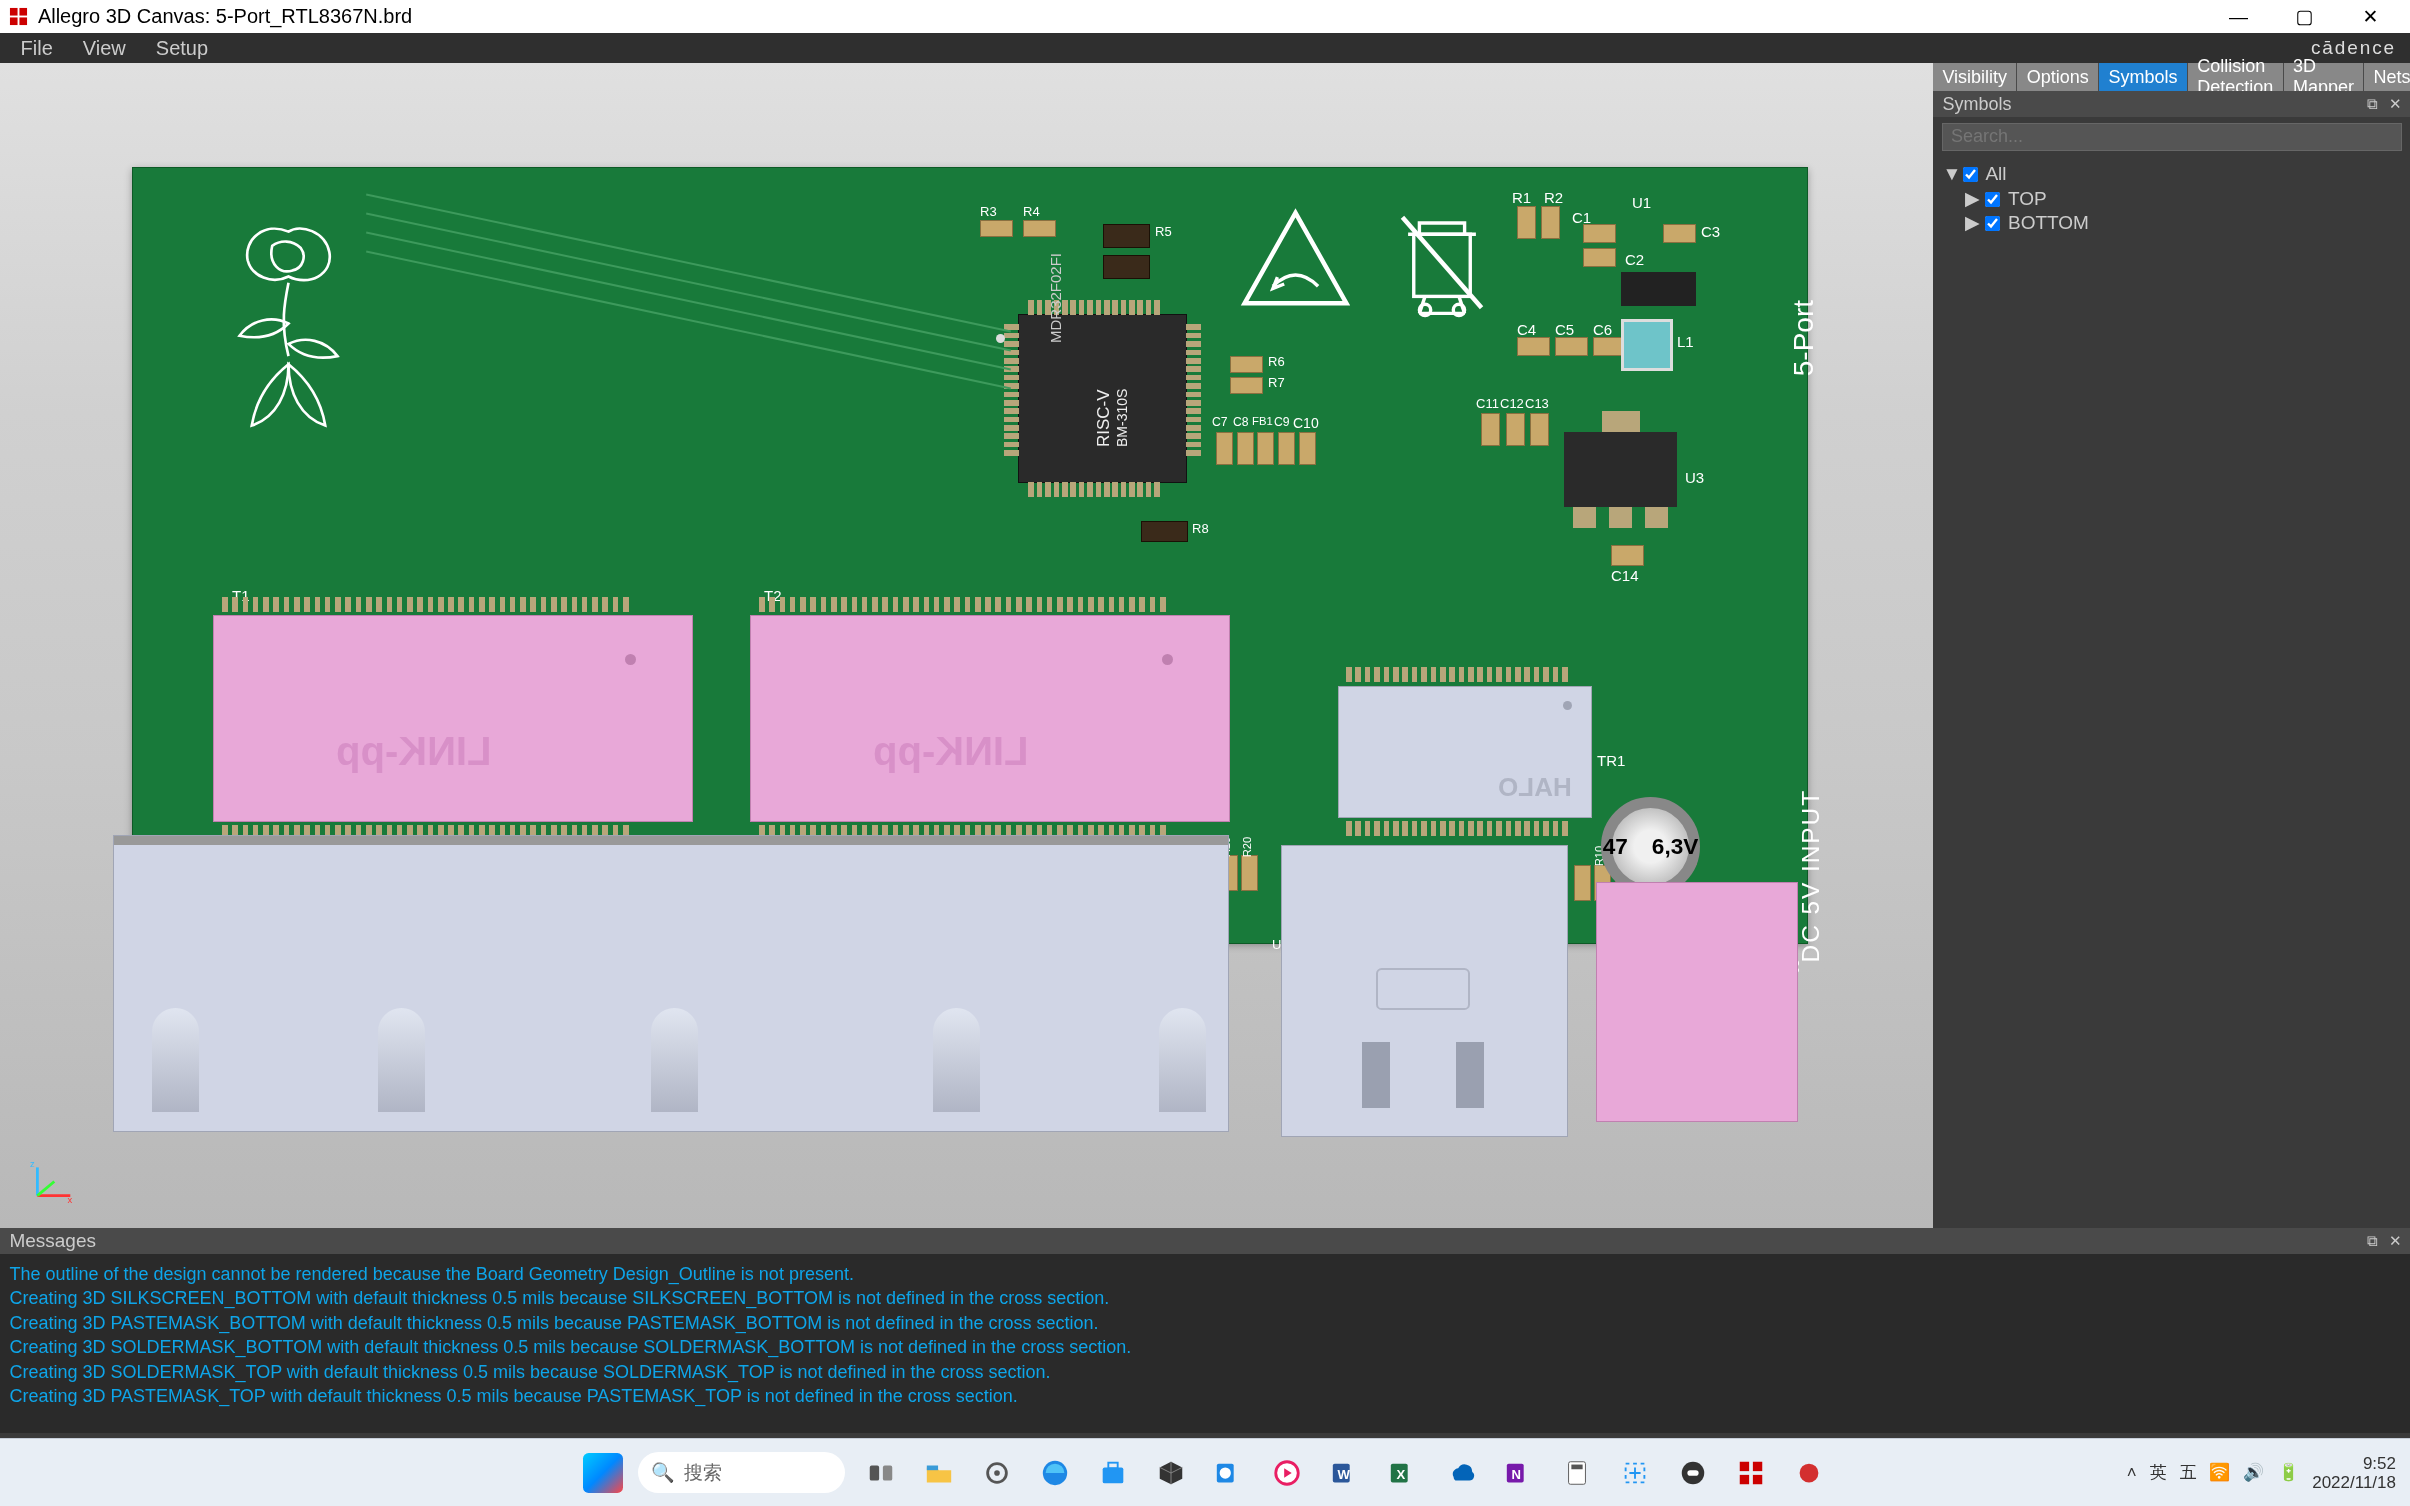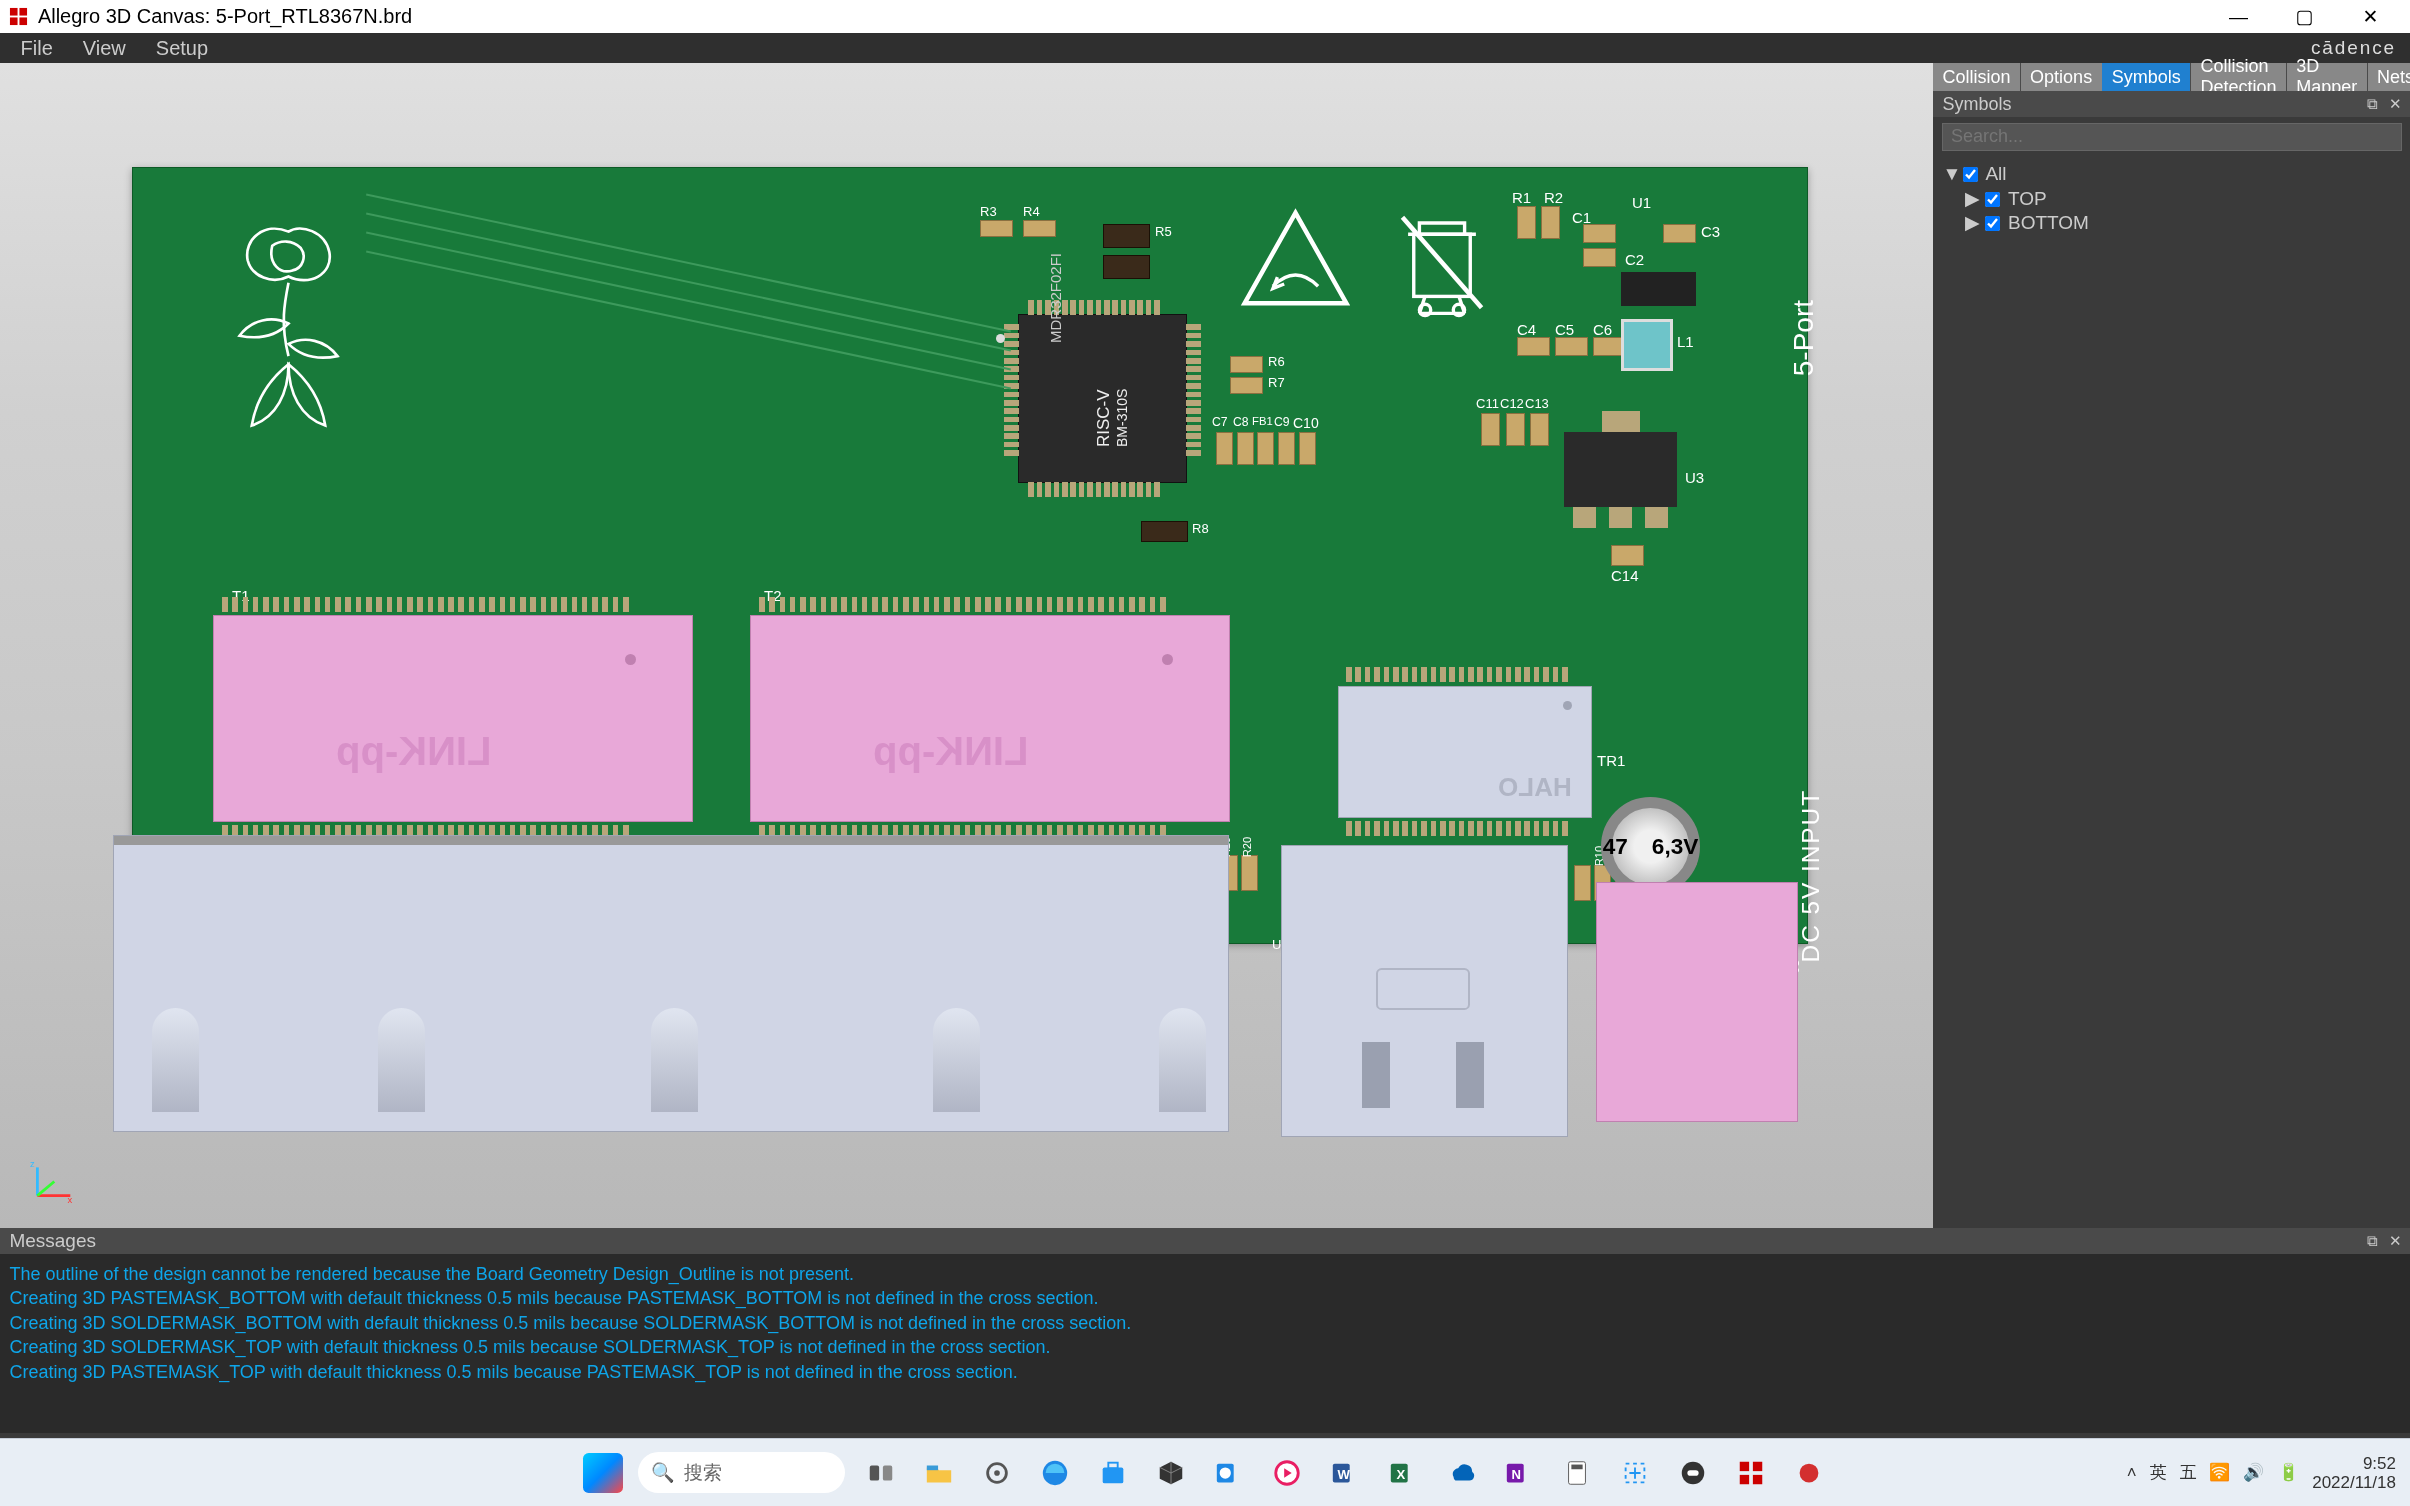--- a/index.html
+++ b/index.html
@@ -580,21 +580,21 @@
       <line x1="10" y1="40" x2="10" y2="10" stroke="#3bf" stroke-width="3"></line>
       <line x1="10" y1="40" x2="45" y2="40" stroke="#f33" stroke-width="3"></line>
       <line x1="10" y1="40" x2="28" y2="25" stroke="#3f3" stroke-width="3"></line>
       <text x="2" y="10" fill="#3bf" font-size="10">z</text>
       <text x="42" y="48" fill="#f33" font-size="10">x</text>
     </svg>
   </div>
 
   <div class="right-panel">
     <div class="tab-strip">
-      <div class="tab">Collision</div>
+      <div class="tab">Visibility</div>
       <div class="tab">Options</div>
       <div class="tab active">Symbols</div>
       <div class="tab">Collision Detection</div>
       <div class="tab">3D Mapper</div>
       <div class="tab">Nets</div>
     </div>
     <div class="panel-header">
       <span>Symbols</span>
       <div class="pbtns">
         <span>⧉</span>
@@ -626,20 +626,21 @@
 
 <div class="messages-header">
   <span>Messages</span>
   <div class="pbtns">
     <span>⧉</span>
     <span>✕</span>
   </div>
 </div>
 <div class="messages-body" id="messages-body">
     <div class="msg-warn">The outline of the design cannot be rendered because the Board Geometry Design_Outline is not present.</div>
+    <div class="msg-warn">Creating 3D SILKSCREEN_BOTTOM with default thickness 0.5 mils because SILKSCREEN_BOTTOM is not defined in the cross section.</div>
     <div class="msg-warn">Creating 3D PASTEMASK_BOTTOM with default thickness 0.5 mils because PASTEMASK_BOTTOM is not defined in the cross section.</div>
     <div class="msg-warn">Creating 3D SOLDERMASK_BOTTOM with default thickness 0.5 mils because SOLDERMASK_BOTTOM is not defined in the cross section.</div>
     <div class="msg-warn">Creating 3D SOLDERMASK_TOP with default thickness 0.5 mils because SOLDERMASK_TOP is not defined in the cross section.</div>
     <div class="msg-warn">Creating 3D PASTEMASK_TOP with default thickness 0.5 mils because PASTEMASK_TOP is not defined in the cross section.</div>
   </div>
 
 <div class="statusbar">
   <span>x: 3705.50 y: 1051.58 z:19.68 mils</span>
 </div>
 

